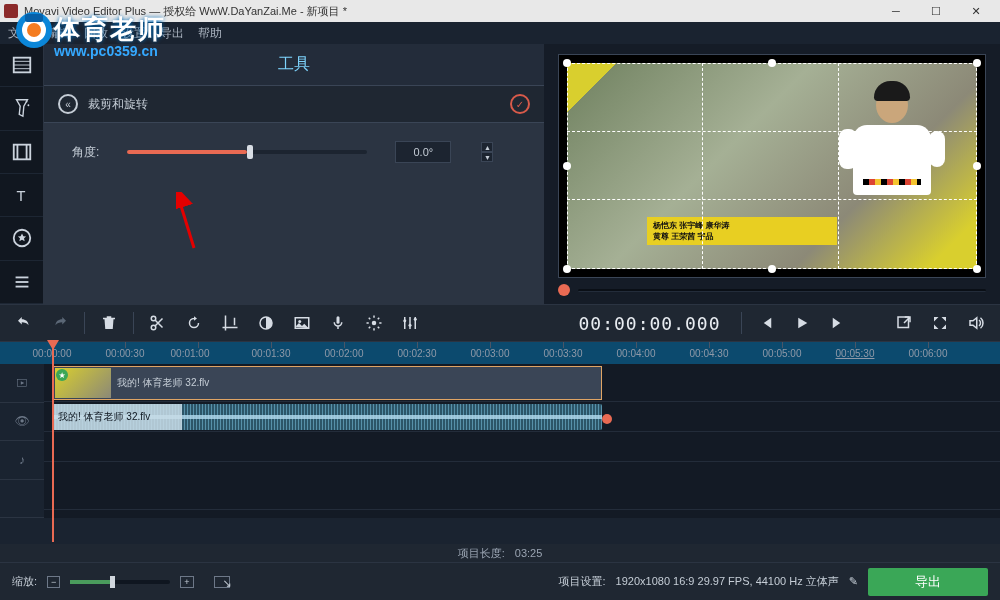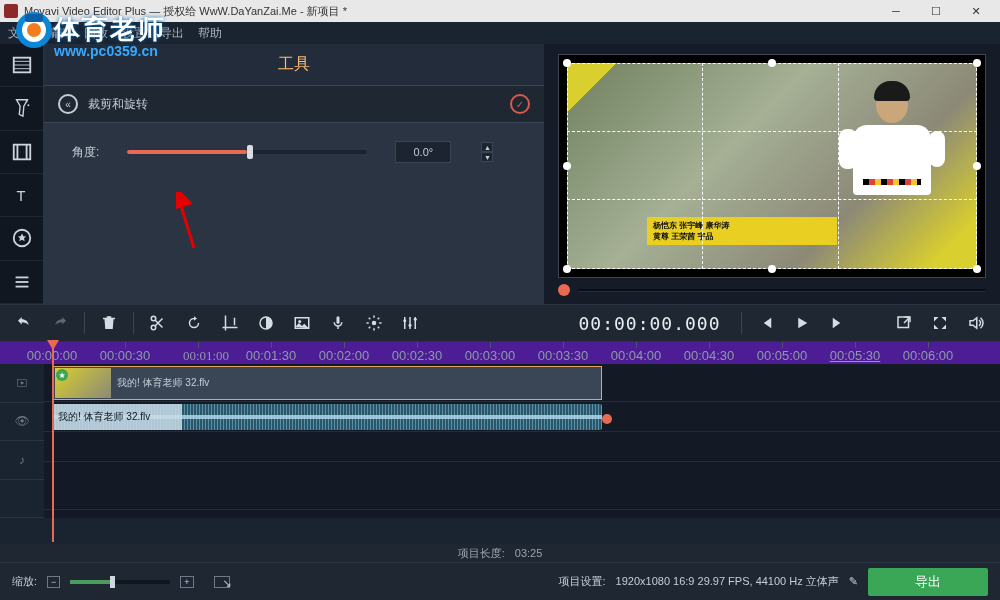--- a/index.html
+++ b/index.html
@@ -18,21 +18,21 @@
 .wm-logo { width: 60px; height: 44px; display: flex; align-items: center; justify-content: center; }
 .wm-logo svg { width: 54px; height: 40px; }
 .wm-text { position: absolute; top: 4px; left: 50px; white-space: nowrap; }
 .wm-text .cn { font-size: 26px; font-weight: 700; color: #fff; text-shadow: 0 0 4px #0069b5; letter-spacing: 2px; }
 .wm-text .url { font-size: 14px; color: #35a9ff; font-weight: bold; display: block; margin-top: -4px; }
 .main { display: flex; height: 260px; }
 .side-rail { width: 44px; background: #111720; display: flex; flex-direction: column; border-right: 1px solid #2b3442; }
 .side-item { height: 44px; display: flex; align-items: center; justify-content: center; color: #cbd3dd; border-bottom: 1px solid #1d2633; }
 .side-item svg { width: 22px; height: 22px; }
 .tools-panel { flex: 1; background: #2b3442; display: flex; flex-direction: column; }
-.tools-title { text-align: center; padding: 10px 0; font-size: 16px; color: #fdba74; background: #232c3a; }
+.tools-title { text-align: center; padding: 10px 0; font-size: 16px; color: #7dd3fc; background: #232c3a; }
 .tools-header { display: flex; align-items: center; padding: 8px 14px; background: #1f2732; border-top: 1px solid #3a4556; border-bottom: 1px solid #3a4556; gap: 10px; }
 .back-circ, .ok-circ { width: 20px; height: 20px; border-radius: 50%; border: 2px solid #c5cdd6; display: flex; align-items: center; justify-content: center; font-size: 10px; }
 .ok-circ { margin-left: auto; border-color: #d85a4a; color: #d85a4a; }
 .tools-body { padding: 18px 28px; font-size: 12px; }
 .angle-row { display: flex; align-items: center; gap: 28px; }
 .slider-track { flex: 1; height: 4px; background: #1c2430; position: relative; border-radius: 2px; max-width: 240px; }
 .slider-fill { position: absolute; left: 0; top: 0; bottom: 0; width: 50%; background: #e96a53; border-radius: 2px; }
 .slider-thumb { position: absolute; left: 50%; top: -5px; width: 6px; height: 14px; background: #d8dde4; border-radius: 2px; }
 .angle-val { width: 56px; height: 22px; background: #1c2430; display: flex; align-items: center; justify-content: center; border: 1px solid #3a4556; font-size: 11px; }
 .spinner { display: flex; flex-direction: column; margin-left: 2px; }
@@ -61,21 +61,21 @@
 .handle { position:absolute; width:8px; height:8px; background:#fff; border-radius:50%; }
 .playbar { display:flex; align-items:center; gap:8px; padding:6px 0 0 0; }
 .playbar .rec { width:12px; height:12px; border-radius:50%; background:#e96a53; }
 .playbar .track { flex:1; height:3px; background:#0a0f16; border-radius:2px; }
 .toolbar-row { height: 38px; display: flex; align-items: center; background: #1f2732; padding: 0 8px; gap: 4px; border-top:1px solid #2b3442; border-bottom:1px solid #2b3442; }
 .tb-btn { width: 32px; height: 30px; display: flex; align-items: center; justify-content: center; color: #d6dce4; border-radius: 3px; }
 .tb-btn.dim { color: #5b6776; }
 .tb-btn svg { width: 18px; height: 18px; }
 .tb-spacer { flex: 1; }
 .timecode { font-family: monospace; font-size: 18px; letter-spacing: 1px; color: #e9edf2; padding: 0 12px; }
-.ruler { height: 22px; background: #4c1d95; position: relative; font-size: 13px; color: #8f99a8; padding-left: 44px; display:flex; align-items:flex-start; }
+.ruler { height: 22px; background: #0c4a6e; position: relative; font-size: 10px; color: #8f99a8; padding-left: 44px; display:flex; align-items:flex-start; }
 .ruler .tick { position: absolute; top: 0; height: 6px; width: 1px; background: #4a5566; }
 .ruler .lbl { position: absolute; top: 6px; transform: translateX(-50%); }
 .playhead { position: absolute; left: 52px; top: 0; width: 2px; height: 200px; background: #e96a53; z-index: 10; }
 .playhead::before { content:""; position:absolute; top:-2px; left:-5px; width:12px; height:10px; background:#e96a53; clip-path: polygon(0 0,100% 0,50% 100%); }
 .tracks { background: #131a25; position: relative; padding-left: 44px; height: 154px; }
 .track-labels { position:absolute; left:0; top:0; width:44px; height:100%; background:#1a2330; display:flex; flex-direction:column; }
 .track-lbl { flex:1; display:flex; align-items:center; justify-content:center; border-bottom:1px solid #2b3442; color:#6d7888; font-size:12px; }
 .track-lbl svg { width:14px; height:14px; }
 .track { height: 38px; border-bottom: 1px solid #232c3a; position: relative; }
 .track.audio { height: 30px; }
@@ -350,21 +350,21 @@
     </div>
 </div>
 
 <div class="ruler">
   <div class="playhead"></div>
 <div class="tick" style="left: 52px;"></div>
     <div class="lbl" style="left: 52px;">00:00:00</div>
     <div class="tick" style="left: 125px;"></div>
     <div class="lbl" style="left: 125px;">00:00:30</div>
     <div class="tick" style="left: 198px;"></div>
-    <div class="lbl" style="left: 206px; font-family: Liberation Serif, serif;">00:01:00</div>
+    <div class="lbl" style="left: 190px;">00:01:00</div>
     <div class="tick" style="left: 271px;"></div>
     <div class="lbl" style="left: 271px;">00:01:30</div>
     <div class="tick" style="left: 344px;"></div>
     <div class="lbl" style="left: 344px;">00:02:00</div>
     <div class="tick" style="left: 417px;"></div>
     <div class="lbl" style="left: 417px;">00:02:30</div>
     <div class="tick" style="left: 490px;"></div>
     <div class="lbl" style="left: 490px;">00:03:00</div>
     <div class="tick" style="left: 563px;"></div>
     <div class="lbl" style="left: 563px;">00:03:30</div>

